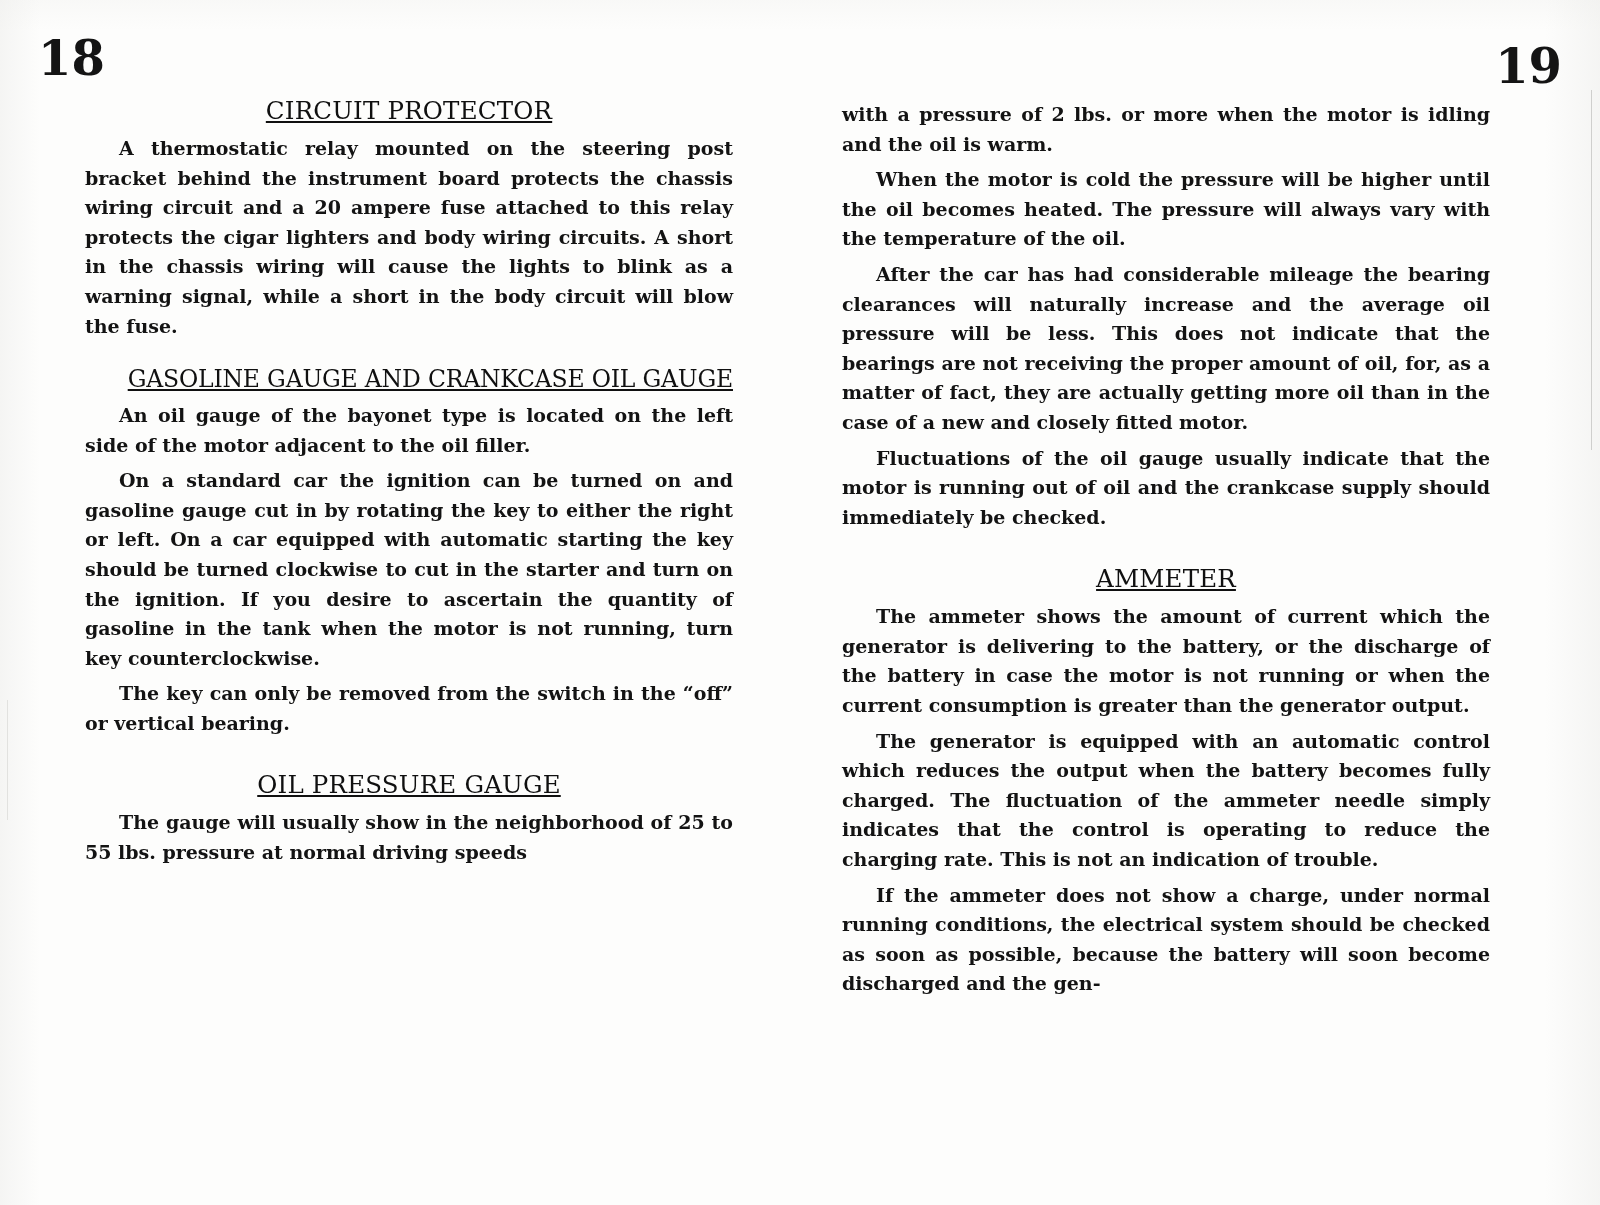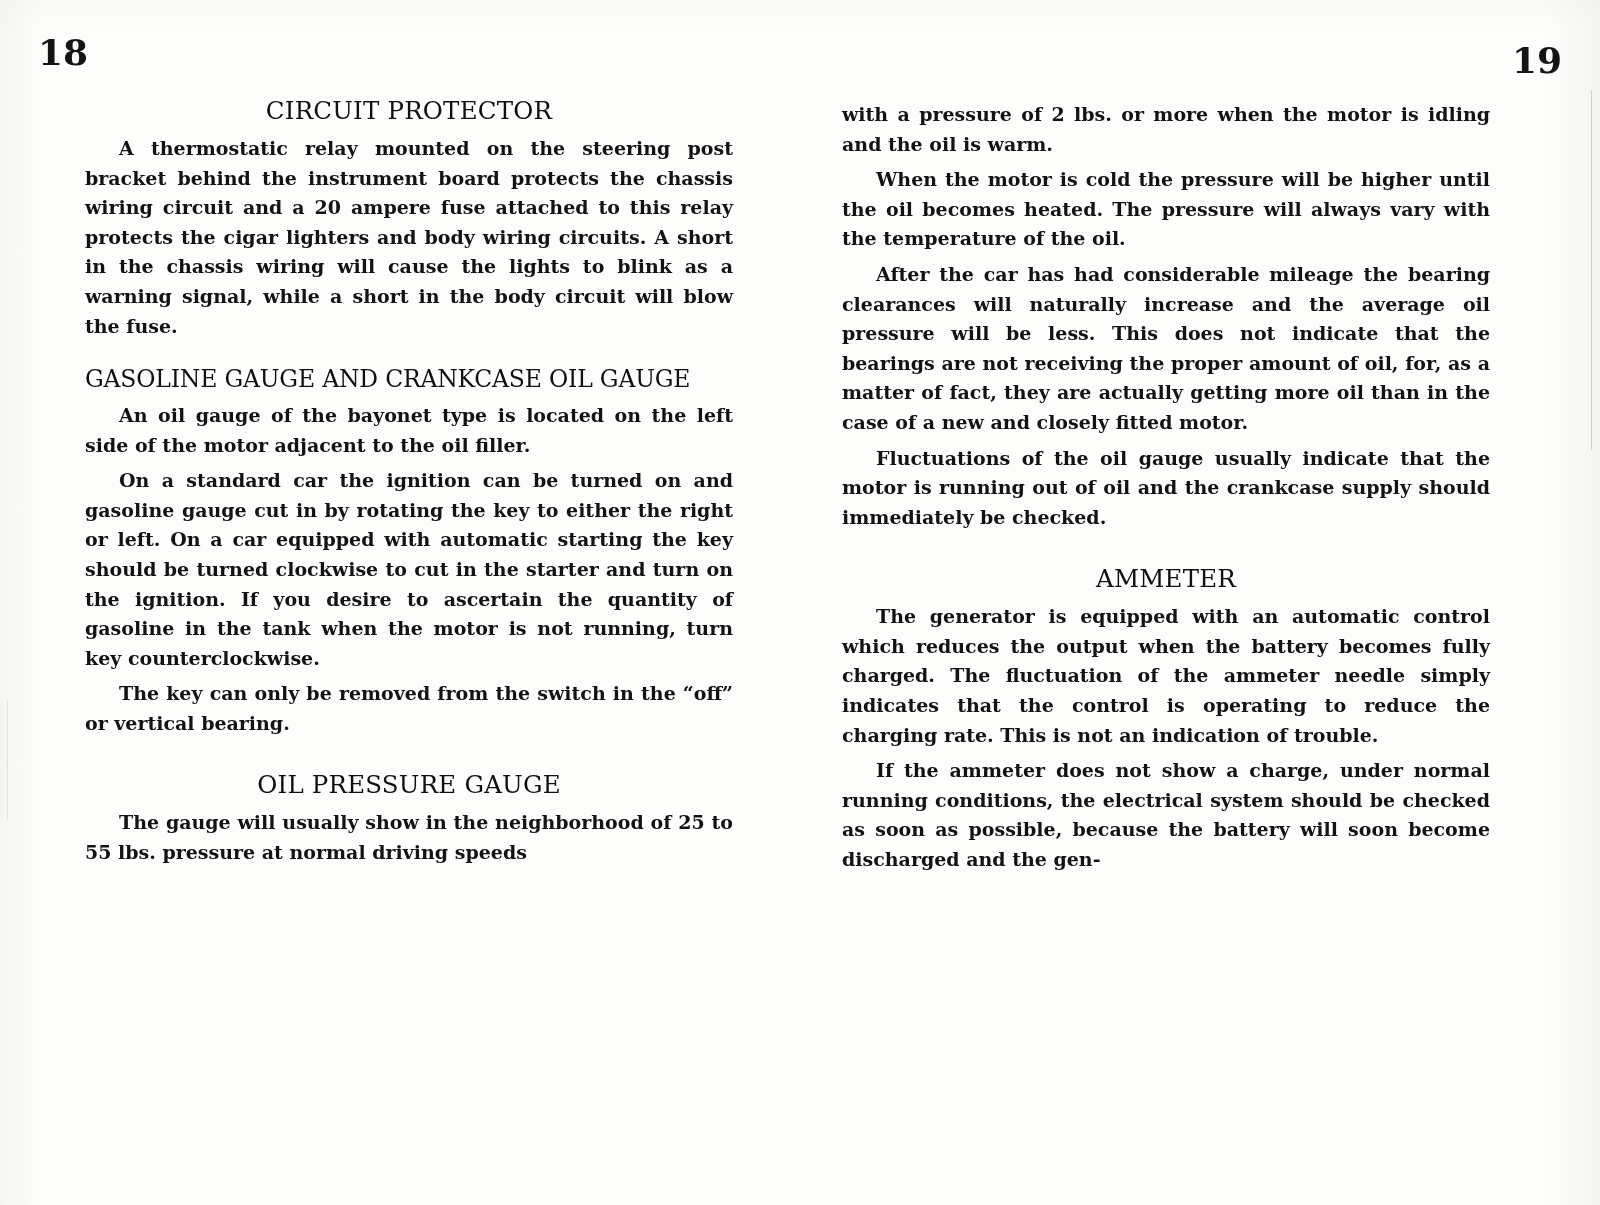--- a/index.html
+++ b/index.html
@@ -47,21 +47,21 @@
     height: 120px;
     background: rgba(185,185,183,0.35);
     pointer-events: none;
   }
 
   
   .folio {
     position: absolute;
     font-family: "DejaVu Serif", "Liberation Serif", serif;
     font-weight: 700;
-    font-size: 36px;
+    font-size: 48px;
     line-height: 1;
     color: #141414;
     letter-spacing: 0px;
   }
   .folio-left  { left: 38px;  top: 34px; }
   .folio-right { right: 38px; top: 42px; }
 
   
   .column {
     position: absolute;
@@ -73,25 +73,26 @@
 
   .section-heading {
     font-family: "DejaVu Serif", "Liberation Serif", serif;
     font-weight: 400;
     font-size: 24.5px;
     line-height: 1.1;
     color: #101010;
     text-align: center;
     margin: 0 0 9px 0;
     letter-spacing: 0.2px;
+    text-decoration: underline;
   }
 
   
   .section-heading.wide {
-    text-align: left;
+    text-align: right;
     font-size: 23.5px;
     letter-spacing: -0.2px;
     margin-top: 26px;
     margin-bottom: 8px;
   }
 
   .section-heading.spaced-top {
     margin-top: 34px;
   }
 
@@ -148,17 +149,18 @@
 
   <div class="column column-right">
 
     <p class="body-text no-indent">with a pressure of 2 lbs. or more when the motor is idling and the oil is warm.</p>
     <p class="body-text">When the motor is cold the pressure will be higher until the oil becomes heated.  The pressure will always vary with the temperature of the oil.</p>
     <p class="body-text">After the car has had considerable mileage the bearing clearances will naturally increase and the average oil pressure will be less.  This does not indicate that the bearings are not receiving the proper amount of oil, for, as a matter of fact, they are actually getting more oil than in the case of a new and closely fitted motor.</p>
     <p class="body-text">Fluctuations of the oil gauge usually indicate that the motor is running out of oil and the crankcase supply should immediately be checked.</p>
 
     <h2 class="section-heading spaced-top">AMMETER</h2>
 
+    <p class="body-text">The ammeter shows the amount of current which the generator is delivering to the battery, or the discharge of the battery in case the motor is not running or when the current consumption is greater than the generator output.</p>
     <p class="body-text">The generator is equipped with an automatic control which reduces the output when the battery becomes fully charged.  The fluctuation of the ammeter needle simply indicates that the control is operating to reduce the charging rate.  This is not an indication of trouble.</p>
     <p class="body-text">If the ammeter does not show a charge, under normal running conditions, the electrical system should be checked as soon as possible, because the battery will soon become discharged and the gen-</p>
   </div>
 
 </div>
 
 </body></html>

